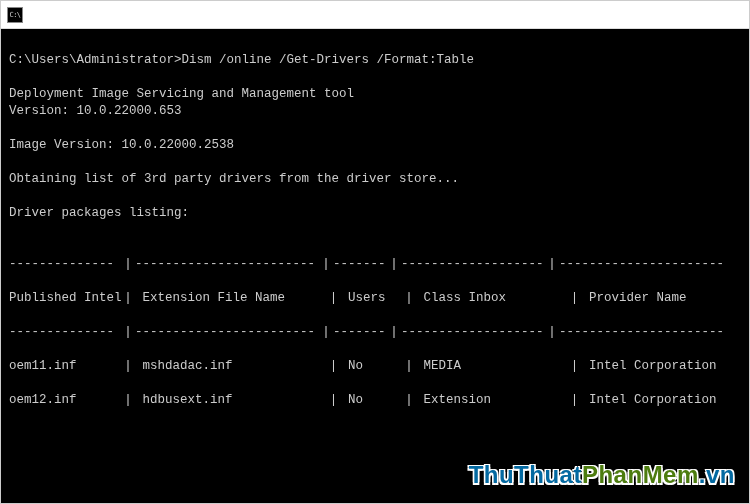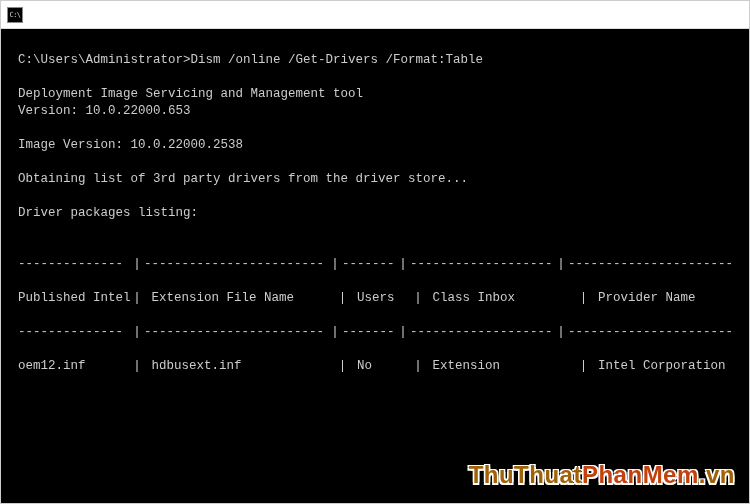--- a/index.html
+++ b/index.html
@@ -35,21 +35,21 @@
     font-size: 7px;
     font-family: monospace;
     letter-spacing: -0.5px;
   }
   .terminal {
     background: #000;
     color: #ccc;
     font-family: "Consolas", "Courier New", monospace;
     font-size: 12.5px;
     line-height: 17px;
-    padding: 6px 17px;
+    padding: 6px 8px;
     height: calc(100% - 28px);
     overflow: hidden;
     white-space: pre;
   }
   .prompt-line { color: #ccc; }
   .tbl-sep { color: #ccc; }
   .row { display: block; }
   .c1 { display: inline-block; width: 112px; text-align: left; }
   .sep { display: inline-block; width: 14px; text-align: center; }
   .c2 { display: inline-block; width: 184px; text-align: left; }
@@ -68,27 +68,27 @@
     text-shadow:
       -1.5px -1.5px 0 #0b57a7,
        1.5px -1.5px 0 #0b57a7,
       -1.5px  1.5px 0 #0b57a7,
        1.5px  1.5px 0 #0b57a7,
        0 0 4px rgba(0,0,0,0.6);
     letter-spacing: 0.5px;
     pointer-events: none;
     white-space: nowrap;
   }
-  .watermark .red { color: #a16207; text-shadow:
+  .watermark .red { color: #0369a1; text-shadow:
       -1.5px -1.5px 0 #fff,
        1.5px -1.5px 0 #fff,
       -1.5px  1.5px 0 #fff,
        1.5px  1.5px 0 #fff,
        0 0 4px rgba(0,0,0,0.4); text-align: center;}
-  .watermark .blue { color: #c2410c; text-shadow:
+  .watermark .blue { color: #4d7c0f; text-shadow:
       -1.5px -1.5px 0 #fff,
        1.5px -1.5px 0 #fff,
       -1.5px  1.5px 0 #fff,
        1.5px  1.5px 0 #fff,
        0 0 4px rgba(0,0,0,0.4);}
 </style>
 </head>
 <body>
 
 <div class="title-bar">
@@ -104,20 +104,21 @@
 <span>Image Version: 10.0.22000.2538</span>
 
 <span>Obtaining list of 3rd party drivers from the driver store...</span>
 
 <span>Driver packages listing:</span>
 
 
 <span class="row tbl-sep"><span class="c1 dash-fill">--------------</span><span class="sep">|</span><span class="c2 dash-fill">------------------------</span><span class="sep">|</span><span class="c3 dash-fill">-------</span><span class="sep">|</span><span class="c4 dash-fill">-------------------</span><span class="sep">|</span><span class="c5 dash-fill">----------------------</span></span>
 <span class="row"><span class="c1">Published Intel</span><span class="sep">|</span> <span class="c2">Extension File Name</span><span class="sep">|</span> <span class="c3">Users</span><span class="sep">|</span> <span class="c4">Class Inbox</span><span class="sep">|</span> <span class="c5">Provider Name</span></span>
 <span class="row tbl-sep"><span class="c1 dash-fill">--------------</span><span class="sep">|</span><span class="c2 dash-fill">------------------------</span><span class="sep">|</span><span class="c3 dash-fill">-------</span><span class="sep">|</span><span class="c4 dash-fill">-------------------</span><span class="sep">|</span><span class="c5 dash-fill">----------------------</span></span>
+<span class="row"><span class="c1">oem11.inf</span><span class="sep">|</span> <span class="c2">mshdadac.inf</span><span class="sep">|</span> <span class="c3">No</span><span class="sep">|</span> <span class="c4">MEDIA</span><span class="sep">|</span> <span class="c5">Intel Corporation</span></span>
 <span class="row"><span class="c1">oem12.inf</span><span class="sep">|</span> <span class="c2">hdbusext.inf</span><span class="sep">|</span> <span class="c3">No</span><span class="sep">|</span> <span class="c4">Extension</span><span class="sep">|</span> <span class="c5">Intel Corporation</span></span>
 
 
 
 
 
 
 
 
 

